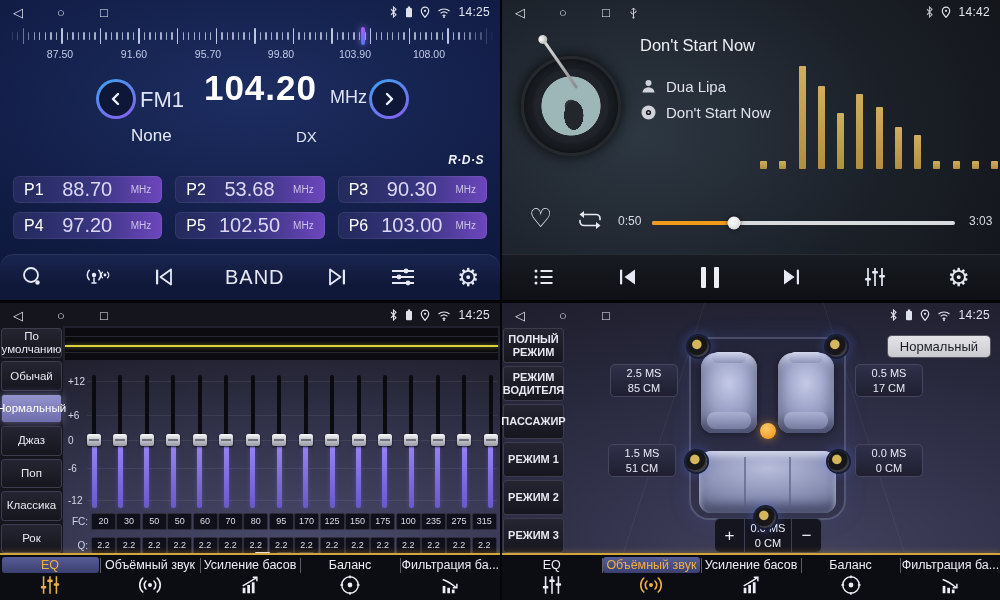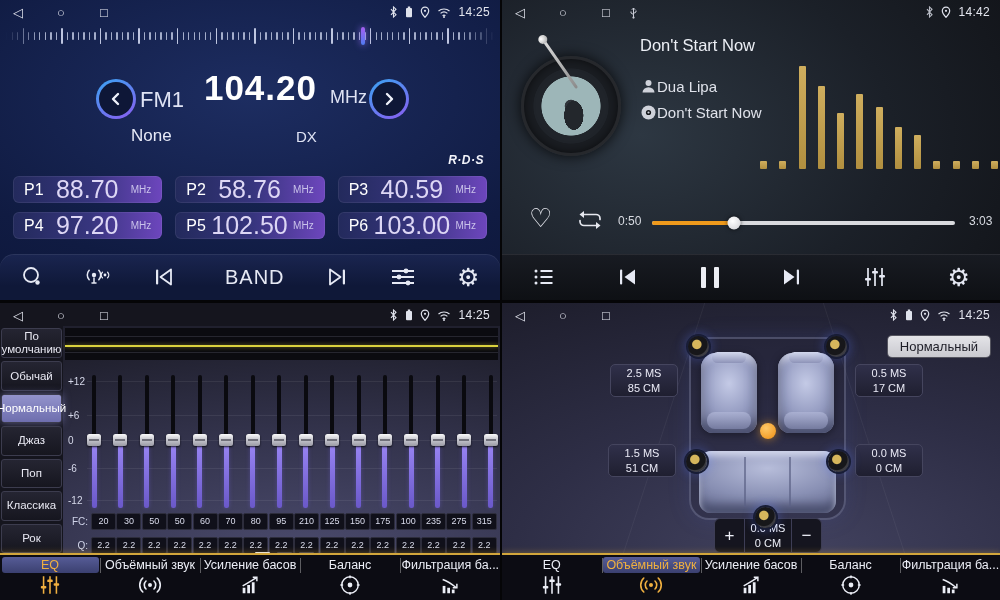--- a/index.html
+++ b/index.html
@@ -42,42 +42,42 @@
   .radio-ps{position:absolute;left:131px;top:126px;font-size:17px;color:#e6e9f6;}
   .radio-dx{position:absolute;left:296px;top:128px;font-size:15px;color:#dfe3f4;}
   .rds{position:absolute;right:16px;top:153px;font-size:12px;font-weight:bold;font-style:italic;
     letter-spacing:.5px;color:#f2f3fa;}
   .presets{position:absolute;top:176px;left:13px;right:13px;display:grid;
     grid-template-columns:repeat(3,1fr);grid-template-rows:27px 27px;gap:9px 13px;}
   .preset{display:flex;align-items:center;justify-content:space-between;padding:0 11px;border-radius:6px;
     background:linear-gradient(90deg,#232a5c 0%,#37357e 52%,#6d46bd 100%);
     box-shadow:inset 0 0 0 1px #ffffff12;cursor:pointer;}
   .preset .pid{font-size:16px;color:#fff;}
-  .preset .pfreq{font-size:25px;color:#ddd7f5;}
+  .preset .pfreq{font-size:20px;color:#ddd7f5;}
   .preset .punit{font-size:10px;color:#c9c2ea;}
   .toolbar{position:absolute;left:0;right:0;bottom:0;height:46px;display:flex;align-items:center;
     justify-content:space-around;border-radius:14px 14px 0 0;
     background:linear-gradient(180deg,#1a2550,#0f1838 70%);box-shadow:inset 0 1px 0 #ffffff14;}
   .toolbar .tbtn{display:flex;align-items:center;justify-content:center;cursor:pointer;color:#e6e9f4;}
   .band-label{font-size:20px;letter-spacing:1px;color:#eef0f8;margin-left:8px;}
   .gear{font-size:25px;line-height:1;color:#e6e9f4;}
 
   
   .disc-wrap{position:absolute;left:12px;top:46px;width:112px;height:112px;}
   .disc{position:absolute;left:7px;top:10px;width:94px;height:94px;border-radius:50%;
     border:3px solid #26282c;box-shadow:0 0 14px #000c, inset 0 0 10px #0009;
     background:
       radial-gradient(16px 24px at 53% 60%,#23272c 0 60%,transparent 61%),
       radial-gradient(circle at 50% 50%,#30343a 0 9%,#9db6b8 10% 44%,#20242a 45% 56%,#1a1d22 57% 78%,#121419 79% 100%);}
   .tonearm{position:absolute;left:27px;top:-7px;width:3px;height:60px;border-radius:2px;
     background:linear-gradient(180deg,#e0e0e0,#8a8a8a);transform:rotate(-35deg);transform-origin:top center;}
   .tonearm::before{content:"";position:absolute;left:-3px;top:-4px;width:9px;height:9px;border-radius:50%;
     background:radial-gradient(circle at 35% 35%,#fff,#9a9a9a);}
   .song-title{position:absolute;left:138px;top:36px;font-size:16.5px;color:#eceff5;}
-  .meta-row{position:absolute;left:138px;display:flex;align-items:flex-start;font-size:15px;color:#dfe2ea;}
+  .meta-row{position:absolute;left:138px;display:flex;align-items:flex-start;gap:9px;font-size:15px;color:#dfe2ea;}
   .meta-row svg{display:block;}
   .spectrum{position:absolute;left:258px;top:55px;width:238px;height:114px;
     display:flex;justify-content:space-between;align-items:flex-end;}
   .spec-bar{width:7px;border-radius:1px;background:linear-gradient(180deg,#cfae5e,#b18f3f);}
   .pctl{position:absolute;color:#e8eaf0;}
   .ptime{font-size:12px;color:#d8dbe2;}
   .ptrack{position:absolute;left:150px;top:221px;width:303px;height:4px;border-radius:2px;
     background:#d9dade;cursor:pointer;}
   .pfill{position:absolute;left:0;top:0;bottom:0;border-radius:2px;background:#ef9a1c;}
   .pknob{position:absolute;top:50%;width:13px;height:13px;border-radius:50%;transform:translate(-50%,-50%);
@@ -281,20 +281,28 @@
         <span class="tick"></span>
         <span class="tick"></span>
         <span class="tick"></span>
         <span class="tick"></span>
         <span class="tick"></span>
         <span class="tick"></span>
         <span class="tick tall"></span>
         <span class="tick"></span>
       </div>
     <div class="freq-indicator"></div>
+    <div class="scale-labels">
+      <span style="left:54px">87.50</span>
+      <span style="left:128px">91.60</span>
+      <span style="left:202px">95.70</span>
+      <span style="left:275px">99.80</span>
+      <span style="left:349px">103.90</span>
+      <span style="left:423px">108.00</span>
+    </div>
   </div>
 
   <div class="tune-btn" style="left:96px;top:79px">
     <svg width="20" height="20" viewBox="0 0 20 20">
         <polyline points="12,5 7,10 12,15" stroke="#eef1fa" stroke-width="2.4" fill="none" stroke-linecap="round" stroke-linejoin="round"></polyline>
       </svg>
   </div>
   <span class="radio-band">FM1</span>
   <span class="radio-freq">104.20</span>
   <span class="radio-unit">MHz</span>
@@ -308,26 +316,26 @@
   <span class="rds">R·D·S</span>
 
   <div class="presets">
     <div class="preset">
         <span class="pid">P1</span>
         <span class="pfreq">88.70</span>
         <span class="punit">MHz</span>
       </div>
     <div class="preset">
         <span class="pid">P2</span>
-        <span class="pfreq">58.76</span>
+        <span class="pfreq">53.68</span>
         <span class="punit">MHz</span>
       </div>
     <div class="preset">
         <span class="pid">P3</span>
-        <span class="pfreq">40.59</span>
+        <span class="pfreq">90.30</span>
         <span class="punit">MHz</span>
       </div>
     <div class="preset">
         <span class="pid">P4</span>
         <span class="pfreq">97.20</span>
         <span class="punit">MHz</span>
       </div>
     <div class="preset">
         <span class="pid">P5</span>
         <span class="pfreq">102.50</span>
@@ -627,21 +635,21 @@
       <span class="vlabel">FC:</span>
       <span class="vboxes">
           <span class="vbox">20</span>
           <span class="vbox">30</span>
           <span class="vbox">50</span>
           <span class="vbox">50</span>
           <span class="vbox">60</span>
           <span class="vbox">70</span>
           <span class="vbox">80</span>
           <span class="vbox">95</span>
-          <span class="vbox">210</span>
+          <span class="vbox">170</span>
           <span class="vbox">125</span>
           <span class="vbox">150</span>
           <span class="vbox">175</span>
           <span class="vbox">100</span>
           <span class="vbox">235</span>
           <span class="vbox">275</span>
           <span class="vbox">315</span>
         </span>
     </div>
     <div class="valrow" style="top:211px">
@@ -750,20 +758,28 @@
           <circle cx="5" cy="4.8" r="1.1" fill="#dfe2ec"></circle>
         </svg>
       <svg width="14" height="11" viewBox="0 0 14 11">
           <path d="M1.5 4A8.5 8.5 0 0 1 12.5 4M3.6 6.4A5.3 5.3 0 0 1 10.4 6.4M5.6 8.7A2.4 2.4 0 0 1 8.4 8.7" stroke="#dfe2ec" stroke-width="1.2" fill="none"></path>
           <circle cx="7" cy="10" r="1" fill="#dfe2ec"></circle>
         </svg>
       <span class="sbar-time">14:25</span>
     </span>
   </div>
 
+  <div class="menu">
+    <div class="mitem modes">ПОЛНЫЙ РЕЖИМ</div>
+    <div class="mitem modes">РЕЖИМ ВОДИТЕЛЯ</div>
+    <div class="mitem modes">ПАССАЖИР</div>
+    <div class="mitem modes">РЕЖИМ 1</div>
+    <div class="mitem modes">РЕЖИМ 2</div>
+    <div class="mitem modes">РЕЖИМ 3</div>
+  </div>
 
   <div class="profile-btn">Нормальный</div>
 
   <div class="car">
     <div class="seat" style="left:10px;top:14px"></div>
     <div class="seat" style="right:10px;top:14px"></div>
     <div class="bench"></div>
     <div class="listen-dot"></div>
     <div class="spk" style="left:-3px;top:-3px"></div>
     <div class="spk" style="right:-3px;top:-3px"></div>

